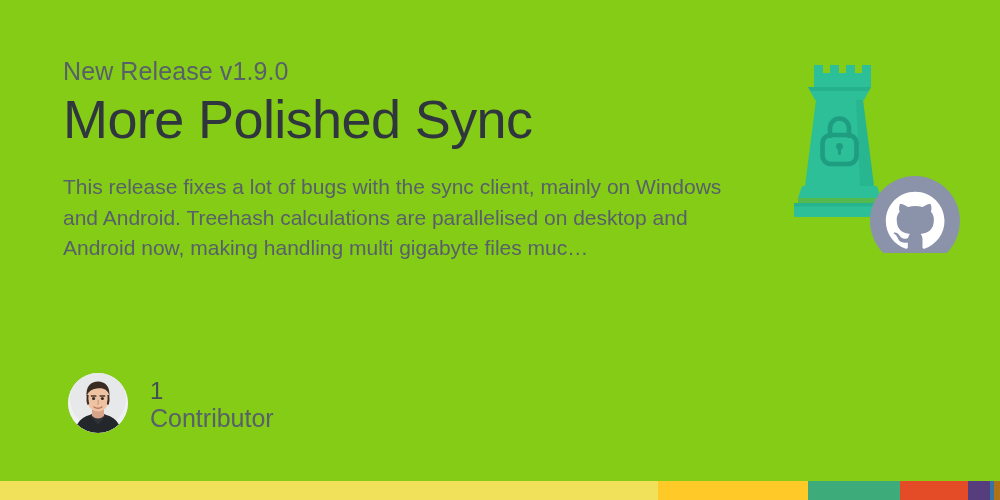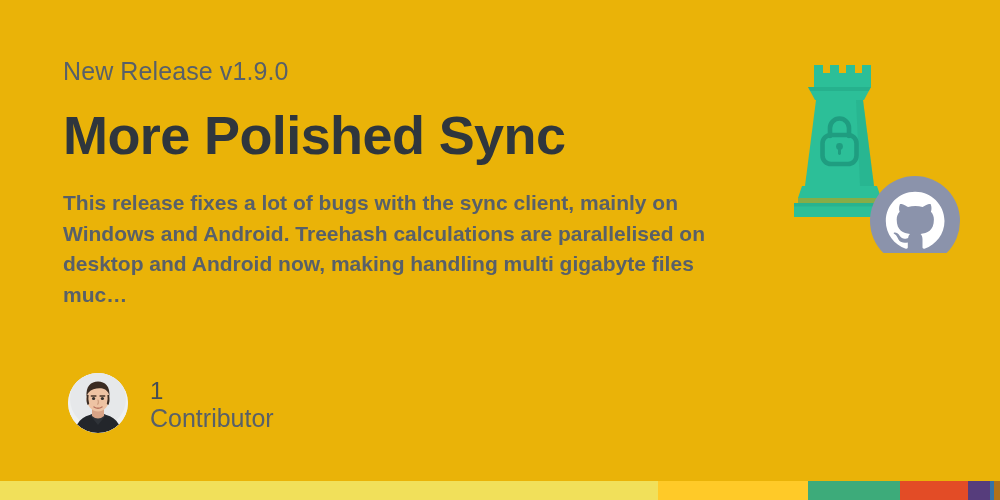--- a/index.html
+++ b/index.html
@@ -30,35 +30,35 @@
   .eyebrow {
     font-size: 25px;
     line-height: 30px;
     color: #586069;
     letter-spacing: 0.1px;
     font-weight: 400;
     white-space: nowrap;
   }
 
   .headline {
-    margin-top: 18px;
+    margin-top: 2px;
     font-size: 54px;
     line-height: 62px;
-    font-weight: 700;
+    font-weight: 400;
     color: #2f363d;
     letter-spacing: -0.6px;
     white-space: nowrap;
   }
 
   .description {
     margin-top: 22px;
     font-size: 21px;
     line-height: 30.5px;
     color: #586069;
-    font-weight: 700;
+    font-weight: 400;
     max-width: 665px;
   }
 
   
   .contributor {
     position: absolute;
     left: 68px;
     top: 373px;
     display: flex;
     align-items: center;
@@ -110,21 +110,21 @@
     bottom: 0;
     width: 1000px;
     height: 19px;
     display: flex;
   }
   .langbar span { display: block; height: 100%; }
 </style>
 </head>
 <body>
 
-<div id="card" style="background: #eab308;">
+<div id="card" style="background: #84cc16;">
 
   <div class="content">
     <div class="eyebrow" style="color: rgb(88, 96, 105);">New Release v1.9.0</div>
 
     <div class="headline" style="color: rgb(47, 54, 61);">More Polished Sync</div>
 
     <div class="description" style="color: rgb(88, 96, 105);">This release fixes a lot of bugs with the sync client, mainly on Windows and Android. Treehash calculations are parallelised on desktop and Android now, making handling multi gigabyte files muc…</div>
   </div>
 
   <div class="contributor">

